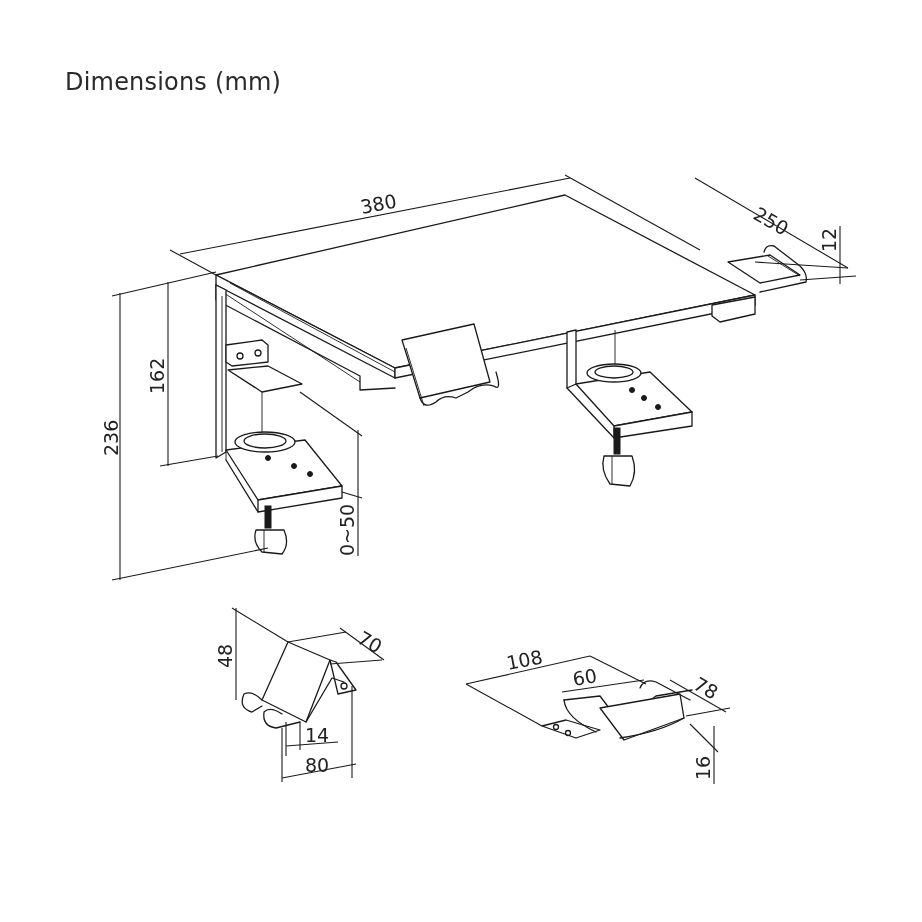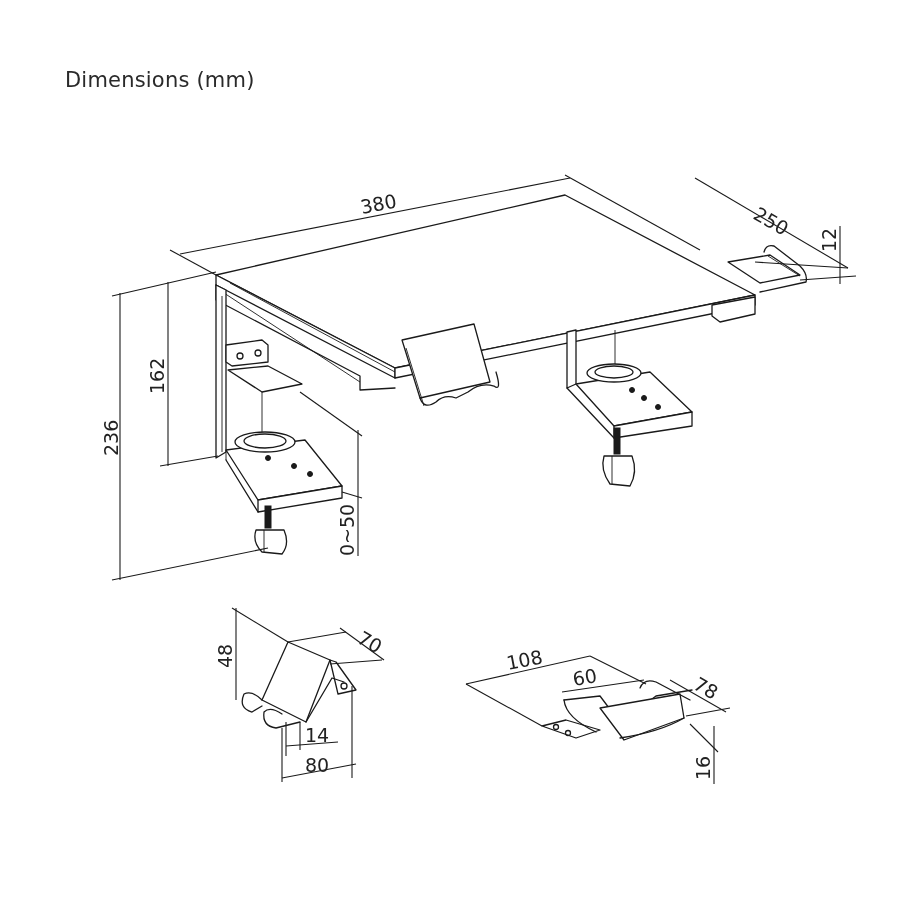--- a/index.html
+++ b/index.html
@@ -1,18 +1,18 @@
 <!DOCTYPE html>
 <html><head>
 <meta charset="utf-8">
 <style>
   html, body { margin: 0; padding: 0; background: #ffffff; }
   body { width: 922px; height: 922px; position: relative; overflow: hidden;
          font-family: "DejaVu Sans", sans-serif; color: #222222; }
-  .page-title { position: absolute; left: 65px; top: 68px; font-size: 21px;
+  .page-title { position: absolute; left: 65px; top: 68px; font-size: 24px;
                 font-weight: 400; color: #2a2a2a; letter-spacing: 0.2px; }
   svg { position: absolute; left: 0; top: 0; }
   .ln { stroke: #1a1a1a; stroke-width: 1.3; fill: none; stroke-linejoin: round; stroke-linecap: round; }
   .lt { stroke: #1a1a1a; stroke-width: 0.9; fill: none; }
   .fill { fill: #ffffff; stroke: #1a1a1a; stroke-width: 1.3; stroke-linejoin: round; }
   .dark { fill: #1a1a1a; stroke: #1a1a1a; stroke-width: 1; }
   .dim { stroke: #1a1a1a; stroke-width: 1.1; fill: none; }
   .lbl { font-family: "DejaVu Sans", sans-serif; font-size: 19px; fill: #222222; }
 </style>
 </head>

